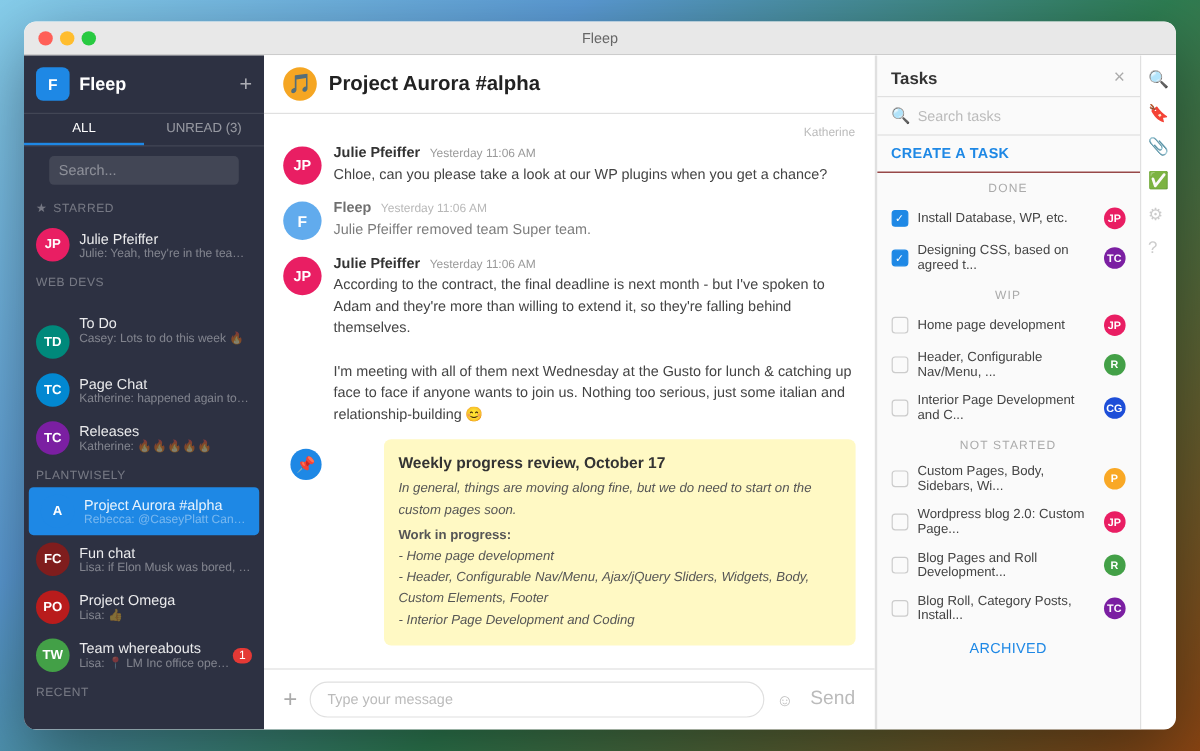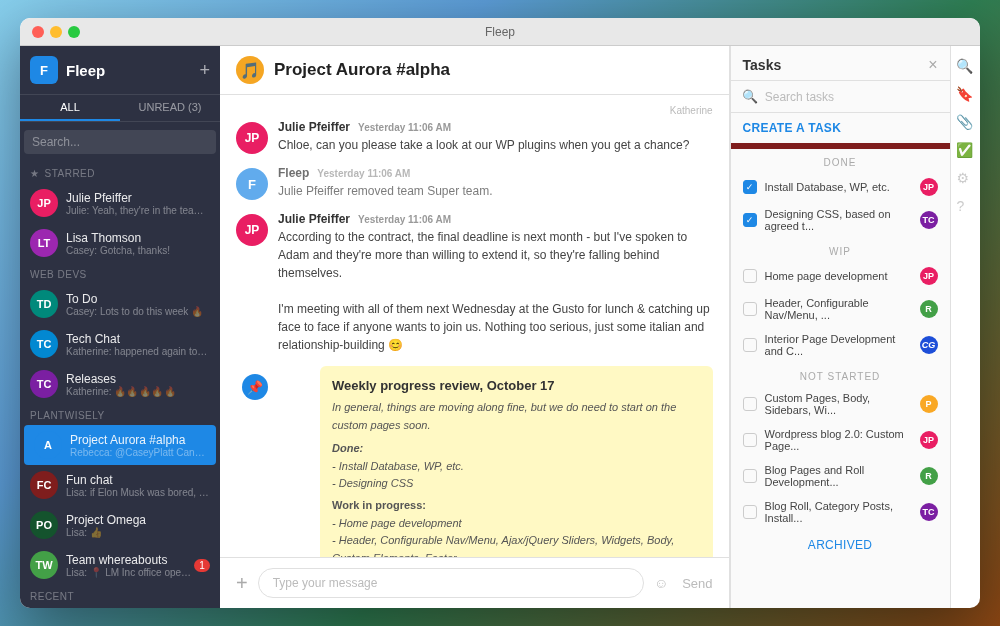--- a/index.html
+++ b/index.html
@@ -81,21 +81,21 @@
     }
     .sidebar-tab {
       flex: 1; text-align: center; padding: 6px 0;
       font-size: 11px; color: rgba(255,255,255,0.5);
       cursor: pointer; border-bottom: 2px solid transparent;
     }
     .sidebar-tab.active {
       color: white; border-bottom: 2px solid #1e88e5;
     }
     .sidebar-search {
-      padding: 8px 4px;
+      padding: 8px 21px;
     }
     .sidebar-search input {
       width: 100%; background: rgba(255,255,255,0.1);
       border: none; border-radius: 4px; padding: 5px 8px;
       color: white; font-size: 12px; outline: none;
     }
     .sidebar-search input::placeholder { color: rgba(255,255,255,0.4); }
     .sidebar-section-label {
       padding: 6px 10px 4px;
       font-size: 10px; color: rgba(255,255,255,0.35);
@@ -155,21 +155,21 @@
     .chat-msg { display: flex; margin-bottom: 12px; align-items: flex-start; }
     .msg-avatar {
       width: 32px; height: 32px; border-radius: 50%;
       display: flex; align-items: center; justify-content: center;
       font-size: 12px; font-weight: 700; color: white;
       flex-shrink: 0; margin-right: 10px; margin-top: 2px;
     }
     .msg-content { flex: 1; }
     .msg-meta { display: flex; align-items: baseline; gap: 8px; margin-bottom: 2px; }
     .msg-sender { font-size: 12px; font-weight: 600; color: #333; }
-    .msg-time { font-size: 10px; color: #999; font-weight: bold; }
+    .msg-time { font-size: 10px; color: #999; }
     .msg-text { font-size: 12px; color: #444; line-height: 1.5; }
     .weekly-review-box {
       background: #FFF9C4; border-radius: 6px; padding: 12px;
       margin-bottom: 12px; margin-left: 42px;
       position: relative;
     }
     .weekly-review-title { font-size: 13px; font-weight: 600; color: #333; margin-bottom: 6px; }
     .weekly-review-text { font-size: 11px; color: #555; line-height: 1.6; }
     .chat-input-bar {
       border-top: 1px solid #e0e0e0; padding: 10px 16px;
@@ -177,21 +177,21 @@
     }
     .chat-input-add {
       color: #aaa; font-size: 20px; cursor: pointer;
     }
     .chat-input {
       flex: 1; border: 1px solid #e0e0e0; border-radius: 20px;
       padding: 7px 14px; font-size: 12px; outline: none; color: #666;
     }
     .chat-input::placeholder { color: #bbb; }
     .chat-send-btn {
-      background: none; border: none; color: #bbb; font-size: 13px; cursor: pointer;
+      background: none; border: none; color: #bbb; font-size: 16px; cursor: pointer;
     }
     
     .tasks-panel {
       width: 220px;
       background: #fafafa;
       display: flex; flex-direction: column;
       overflow: hidden;
       border-left: 1px solid #e0e0e0;
       flex-shrink: 0;
     }
@@ -210,21 +210,21 @@
     .tasks-search input {
       flex: 1; border: none; background: transparent;
       font-size: 12px; outline: none; color: #555;
     }
     .tasks-search input::placeholder { color: #bbb; }
     .tasks-search-icon { color: #bbb; font-size: 13px; }
     .tasks-create {
       padding: 8px 12px;
       color: #1e88e5; font-size: 12px; font-weight: 600;
       cursor: pointer; text-transform: uppercase; letter-spacing: 0.3px;
-      border-bottom: 6px solid #7f1d1d;
+      border-bottom: 1px solid #7f1d1d;
     }
     .tasks-body { flex: 1; overflow-y: auto; padding: 0 0 10px; }
     .tasks-section-label {
       font-size: 10px; color: #aaa; text-align: center;
       padding: 8px 0 4px; letter-spacing: 1px; text-transform: uppercase;
     }
     .task-item {
       display: flex; align-items: center; padding: 6px 12px;
       gap: 8px;
     }
@@ -293,44 +293,37 @@
       </div>
 
       <div class="sidebar-item">
         <div class="sidebar-avatar" style="background:#e91e63;">JP</div>
         <div class="sidebar-item-text">
           <div class="sidebar-item-name">Julie Pfeiffer</div>
           <div class="sidebar-item-sub">Julie: Yeah, they're in the team when...</div>
         </div>
       </div>
 
-      <div class="sidebar-item">
-        <div class="sidebar-avatar" style="background:#9c27b0;">LT</div>
-        <div class="sidebar-item-text">
-          <div class="sidebar-item-name">Lisa Thomson</div>
-          <div class="sidebar-item-sub">Casey: Gotcha, thanks!</div>
-        </div>
-      </div>
 
       <div class="sidebar-section-label">
         <span>WEB DEVS</span>
       </div>
 
       <div class="sidebar-item">
-        <div class="sidebar-avatar" style="background:#00897b;">TD</div>
+        <div class="sidebar-avatar" style="background:#00897b;margin-top:20px;">TD</div>
         <div class="sidebar-item-text">
           <div class="sidebar-item-name">To Do</div>
           <div class="sidebar-item-sub">Casey: Lots to do this week 🔥</div>
         </div>
       </div>
 
       <div class="sidebar-item">
         <div class="sidebar-avatar" style="background:#0288d1;">TC</div>
         <div class="sidebar-item-text">
-          <div class="sidebar-item-name">Tech Chat</div>
+          <div class="sidebar-item-name">Page Chat</div>
           <div class="sidebar-item-sub">Katherine: happened again today</div>
         </div>
       </div>
 
       <div class="sidebar-item">
         <div class="sidebar-avatar" style="background:#7b1fa2;">TC</div>
         <div class="sidebar-item-text">
           <div class="sidebar-item-name">Releases</div>
           <div class="sidebar-item-sub">Katherine: 🔥🔥🔥🔥🔥</div>
         </div>
@@ -350,21 +343,21 @@
 
       <div class="sidebar-item">
         <div class="sidebar-avatar" style="background:#7f1d1d;">FC</div>
         <div class="sidebar-item-text">
           <div class="sidebar-item-name">Fun chat</div>
           <div class="sidebar-item-sub">Lisa: if Elon Musk was bored, he...</div>
         </div>
       </div>
 
       <div class="sidebar-item">
-        <div class="sidebar-avatar" style="background:#14532d;">PO</div>
+        <div class="sidebar-avatar" style="background:#b91c1c;">PO</div>
         <div class="sidebar-item-text">
           <div class="sidebar-item-name">Project Omega</div>
           <div class="sidebar-item-sub">Lisa: 👍</div>
         </div>
       </div>
 
       <div class="sidebar-item">
         <div class="sidebar-avatar" style="background:#43a047;">TW</div>
         <div class="sidebar-item-text">
           <div class="sidebar-item-name">Team whereabouts</div>
@@ -429,25 +422,20 @@
 
 I'm meeting with all of them next Wednesday at the Gusto for lunch &amp; catching up face to face if anyone wants to join us. Nothing too serious, just some italian and relationship-building 😊</div>
             </div>
           </div>
 
           <div style="position:relative; margin-left: 42px; margin-bottom: 12px;">
             <div style="position:absolute; left:-36px; top:8px; width:26px; height:26px; background:#1e88e5; border-radius:50%; display:flex; align-items:center; justify-content:center; color:white; font-size:13px;">📌</div>
             <div class="weekly-review-box">
               <div class="weekly-review-title">Weekly progress review, October 17</div>
               <div class="weekly-review-text" style="font-style:italic;">In general, things are moving along fine, but we do need to start on the custom pages soon.</div>
-              <div class="weekly-review-text" style="margin-top:6px;">
-                <span style="font-style:italic; font-weight:600;">Done:</span><br>
-                <span style="font-style:italic; white-space:pre-line;">- Install Database, WP, etc.
-- Designing CSS</span>
-              </div>
               <div class="weekly-review-text" style="margin-top:4px;">
                 <span style="font-weight:600;">Work in progress:</span><br>
                 <span style="font-style:italic; white-space:pre-line;">- Home page development
 - Header, Configurable Nav/Menu, Ajax/jQuery Sliders, Widgets, Body, Custom Elements, Footer
 - Interior Page Development and Coding</span>
               </div>
 
             </div>
           </div>
 
@@ -498,21 +486,21 @@
 
           <div class="task-item">
             <div class="task-checkbox"></div>
             <span class="task-label">Header, Configurable Nav/Menu, ...</span>
             <div class="task-assignee" style="background:#43a047;">R</div>
           </div>
 
           <div class="task-item">
             <div class="task-checkbox"></div>
             <span class="task-label">Interior Page Development and C...</span>
-            <div class="task-assignee" style="background:#1d4ed8;font-style:italic;">CG</div>
+            <div class="task-assignee" style="background:#1d4ed8;">CG</div>
           </div>
 
           <div class="tasks-section-label">NOT STARTED</div>
 
           <div class="task-item">
             <div class="task-checkbox"></div>
             <span class="task-label">Custom Pages, Body, Sidebars, Wi...</span>
             <div class="task-assignee" style="background:#f9a825;">P</div>
           </div>
 

